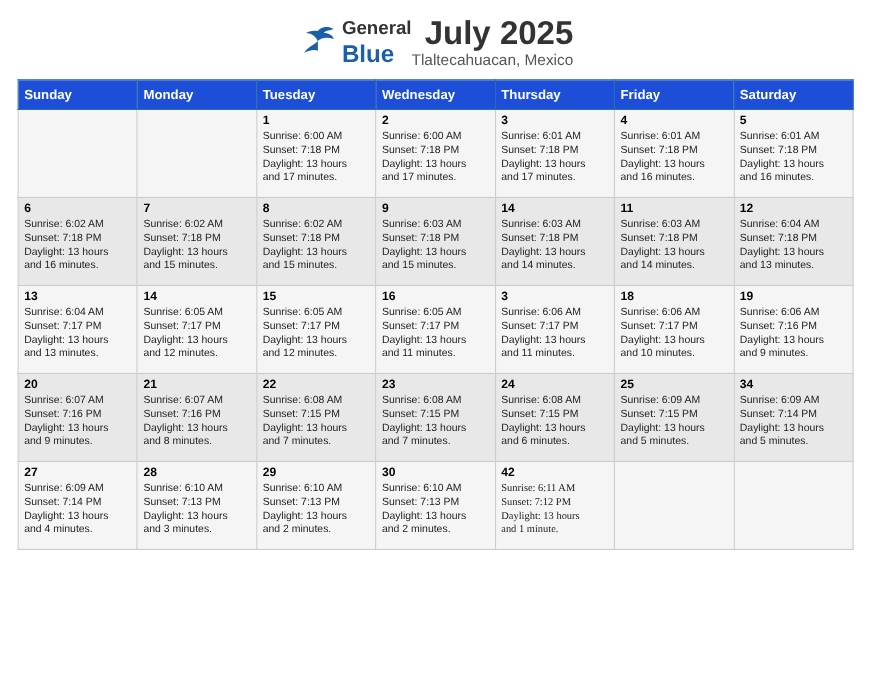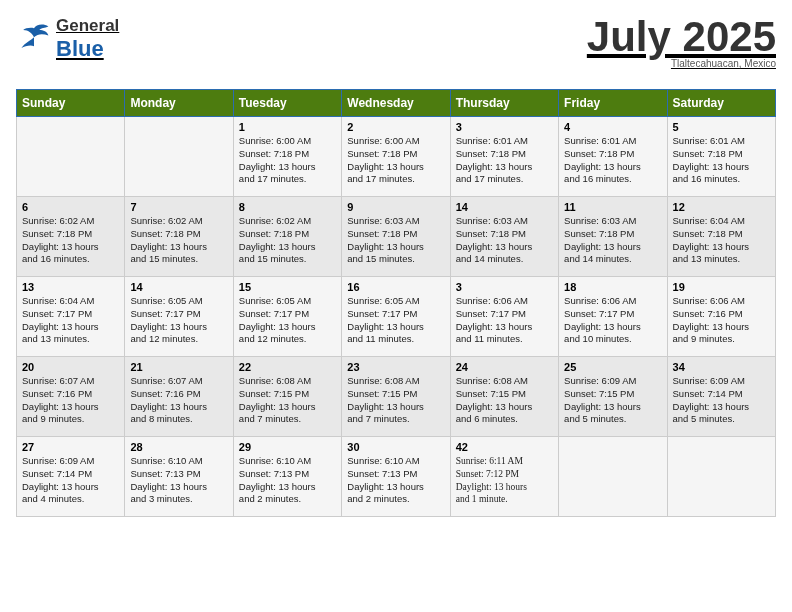--- a/index.html
+++ b/index.html
@@ -5,54 +5,53 @@
     * { box-sizing: border-box; margin: 0; padding: 0; }
     body {
       font-family: Arial, sans-serif;
       background: #fff;
       width: 792px;
       min-height: 612px;
       padding: 16px;
     }
     .header {
       display: flex;
-      justify-content: space-between;
+      justify-content: center;
       align-items: flex-start;
-      margin-bottom: 20px;
-      text-decoration: underline;
+      margin-bottom: 10px;
     }
     .logo {
       display: flex;
       align-items: center;
       gap: 4px;
     }
     .logo-bird {
       width: 36px;
       height: 36px;
     }
     .title-block {
       text-align: right;
     }
     .month-title {
-      font-size: 42px;
+      font-size: 30px;
       font-weight: bold;
       color: #333;
       line-height: 1;
     }
     .location {
-      font-size: 10px;
+      font-size: 14px;
       color: #555;
     }
     table {
       width: 100%;
       border-collapse: collapse;
       font-size: 10.5px;
     }
     thead tr th {
-      background-color: #4d7c0f;
+      background-color: #1d4ed8;
       color: #fff;
       text-align: left;
       padding: 6px 5px;
       font-size: 12px;
       font-weight: bold;
       border: 1px solid #2b6cb0;
     }
     tbody tr td {
       border: 1px solid #ccc;
       vertical-align: top;

